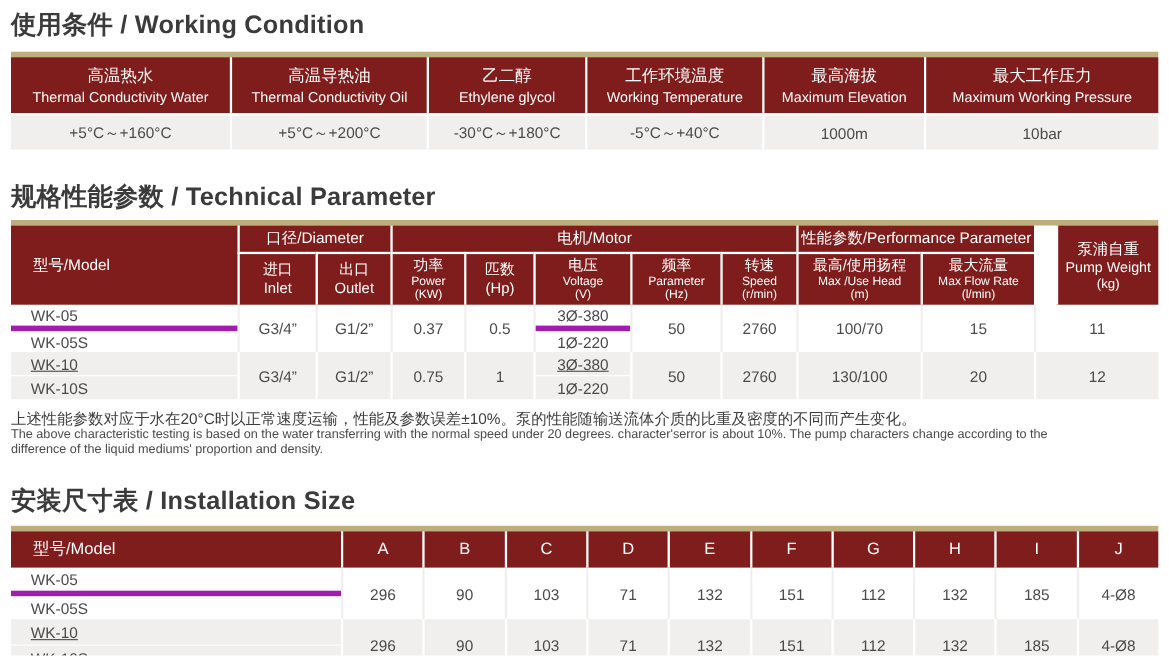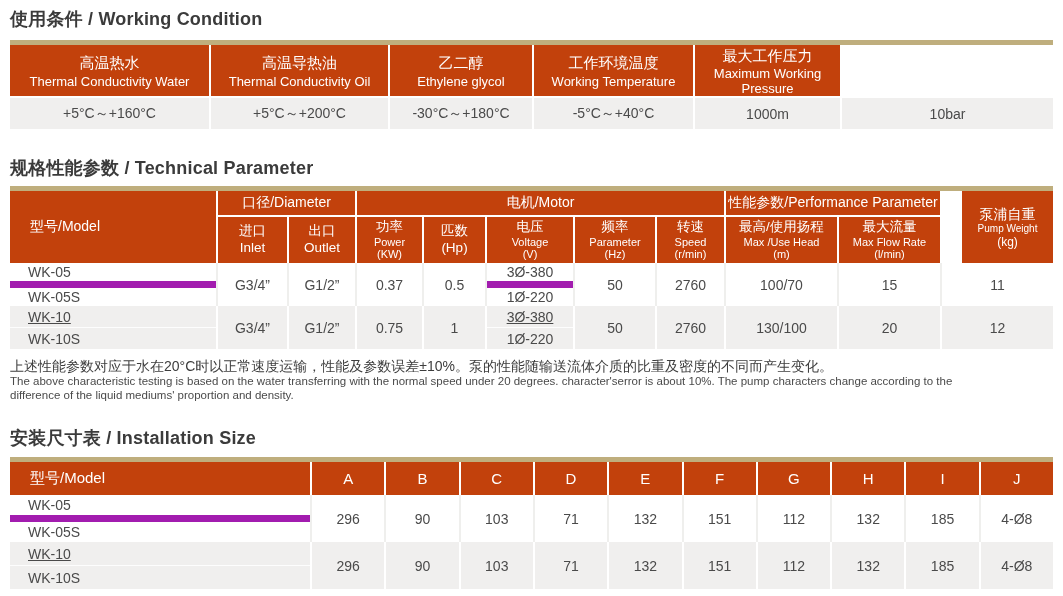--- a/index.html
+++ b/index.html
@@ -1,28 +1,28 @@
 <!DOCTYPE html>
 <html><head>
 <meta charset="utf-8">
 <style>
   * { box-sizing: border-box; margin: 0; padding: 0; }
   html,body { width: 1063px; height: 596px; background: #fff; }
   body { font-family: "Liberation Sans", "DejaVu Sans", sans-serif; color: #4a4a4a; }
   .wrap { margin: 0 10px; width: 1043px; }
 
-  .sec-title { font-size: 18px; font-weight: bold; color: #3b3b3b; letter-spacing: 0.2px; }
+  .sec-title { font-size: 23px; font-weight: bold; color: #3b3b3b; letter-spacing: 0.2px; }
   .t1 { margin: 7px 0 9px 0; }
   .t2 { margin: 27px 0 6px 0; }
   .t3 { margin: 24px 0 7px 0; }
 
   .tan { height: 5px; background: #bfae7d; }
 
   
-  .hd-bg { background: #c2410c; color: #fff; }
+  .hd-bg { background: #7f1d1d; color: #fff; }
   .alt-bg { background: #f0efee; }
   .cell { display: flex; flex-direction: column; align-items: center; justify-content: center; text-align: center; }
   .bL { border-left: 2px solid #fff; }
   .bT { border-top: 2px solid #fff; }
 
   
   .wc-grid { display: grid; grid-template-columns: 199px 179px 144px 161px 147px 213px; width: 1043px; }
   .wc-head { height: 51px; }
   .wc-head .zh { font-size: 15px; line-height: 1.5; }
   .wc-head .en { font-size: 13px; line-height: 1.1; }
@@ -38,31 +38,31 @@
   .c-motor { grid-column: 4 / 9; grid-row: 1; }
   .c-perf  { grid-column: 9 / 11; grid-row: 1; font-size: 13.5px; }
   .c-weight{ grid-column: 11; grid-row: 1 / 3; margin-left: 20px; }
   .sub { grid-row: 2; }
   .s2 { grid-column: 2; } .s3 { grid-column: 3; } .s4 { grid-column: 4; } .s5 { grid-column: 5; }
   .s6 { grid-column: 6; } .s7 { grid-column: 7; } .s8 { grid-column: 8; } .s9 { grid-column: 9; } .s10 { grid-column: 10; }
   .sub .zh { font-size: 13.5px; line-height: 1.25; }
   .sub .en { font-size: 11px; line-height: 1.15; }
   .sub .un { font-size: 11px; line-height: 1.15; }
   .c-weight .zh { font-size: 14px; line-height: 1.3; }
-  .c-weight .en { font-size: 10px; line-height: 1.2; }
+  .c-weight .en { font-size: 13px; line-height: 1.2; }
   .c-weight .un { font-size: 12px; line-height: 1.2; }
 
   .tp-row { display: grid; width: 1043px; height: 43px;
     grid-template-columns: 206px 71px 68px 67px 63px 88px 82px 69px 113px 103px 113px;
     font-size: 14px; }
   .tp-row .cell { font-size: 14px; }
   .stack { display: flex; flex-direction: column; justify-content: center; height: 100%; width: 100%; }
   .stack .ln { flex: 1; display: flex; align-items: center; justify-content: center; }
   .stack.left .ln { justify-content: flex-start; padding-left: 18px; }
-  .row-a .ln:first-child { border-bottom: 7px solid #a21caf; }
+  .row-a .ln:first-child { border-bottom: 5px solid #a21caf; }
   .row-b .ln:first-child { border-bottom: 1px solid rgba(255,255,255,0.85); text-decoration: underline; }
   .row-b .bL { border-left-color: #fff; }
   .row-a .bL { border-left-color: rgba(237,237,235,0.9); }
 
   
   .note { margin-top: 8px; }
   .note .zh { font-size: 14px; color: #3d3d3d; line-height: 1.3; }
   .note .en { font-size: 11.5px; color: #4a4a4a; line-height: 1.18; }
 
   
@@ -89,20 +89,24 @@
         <div class="zh">高温导热油</div>
         <div class="en">Thermal Conductivity Oil</div>
       </div>
       <div class="cell hd-bg wc-head bL">
         <div class="zh">乙二醇</div>
         <div class="en">Ethylene glycol</div>
       </div>
       <div class="cell hd-bg wc-head bL">
         <div class="zh">工作环境温度</div>
         <div class="en">Working Temperature</div>
+      </div>
+      <div class="cell hd-bg wc-head bL">
+        <div class="zh">最高海拔</div>
+        <div class="en">Maximum Elevation</div>
       </div>
       <div class="cell hd-bg wc-head bL">
         <div class="zh">最大工作压力</div>
         <div class="en">Maximum Working Pressure</div>
       </div>
     </div>
     <div class="wc-grid">
       <div class="cell alt-bg wc-val bT">+5°C～+160°C</div>
       <div class="cell alt-bg wc-val bT bL">+5°C～+200°C</div>
       <div class="cell alt-bg wc-val bT bL">-30°C～+180°C</div>

